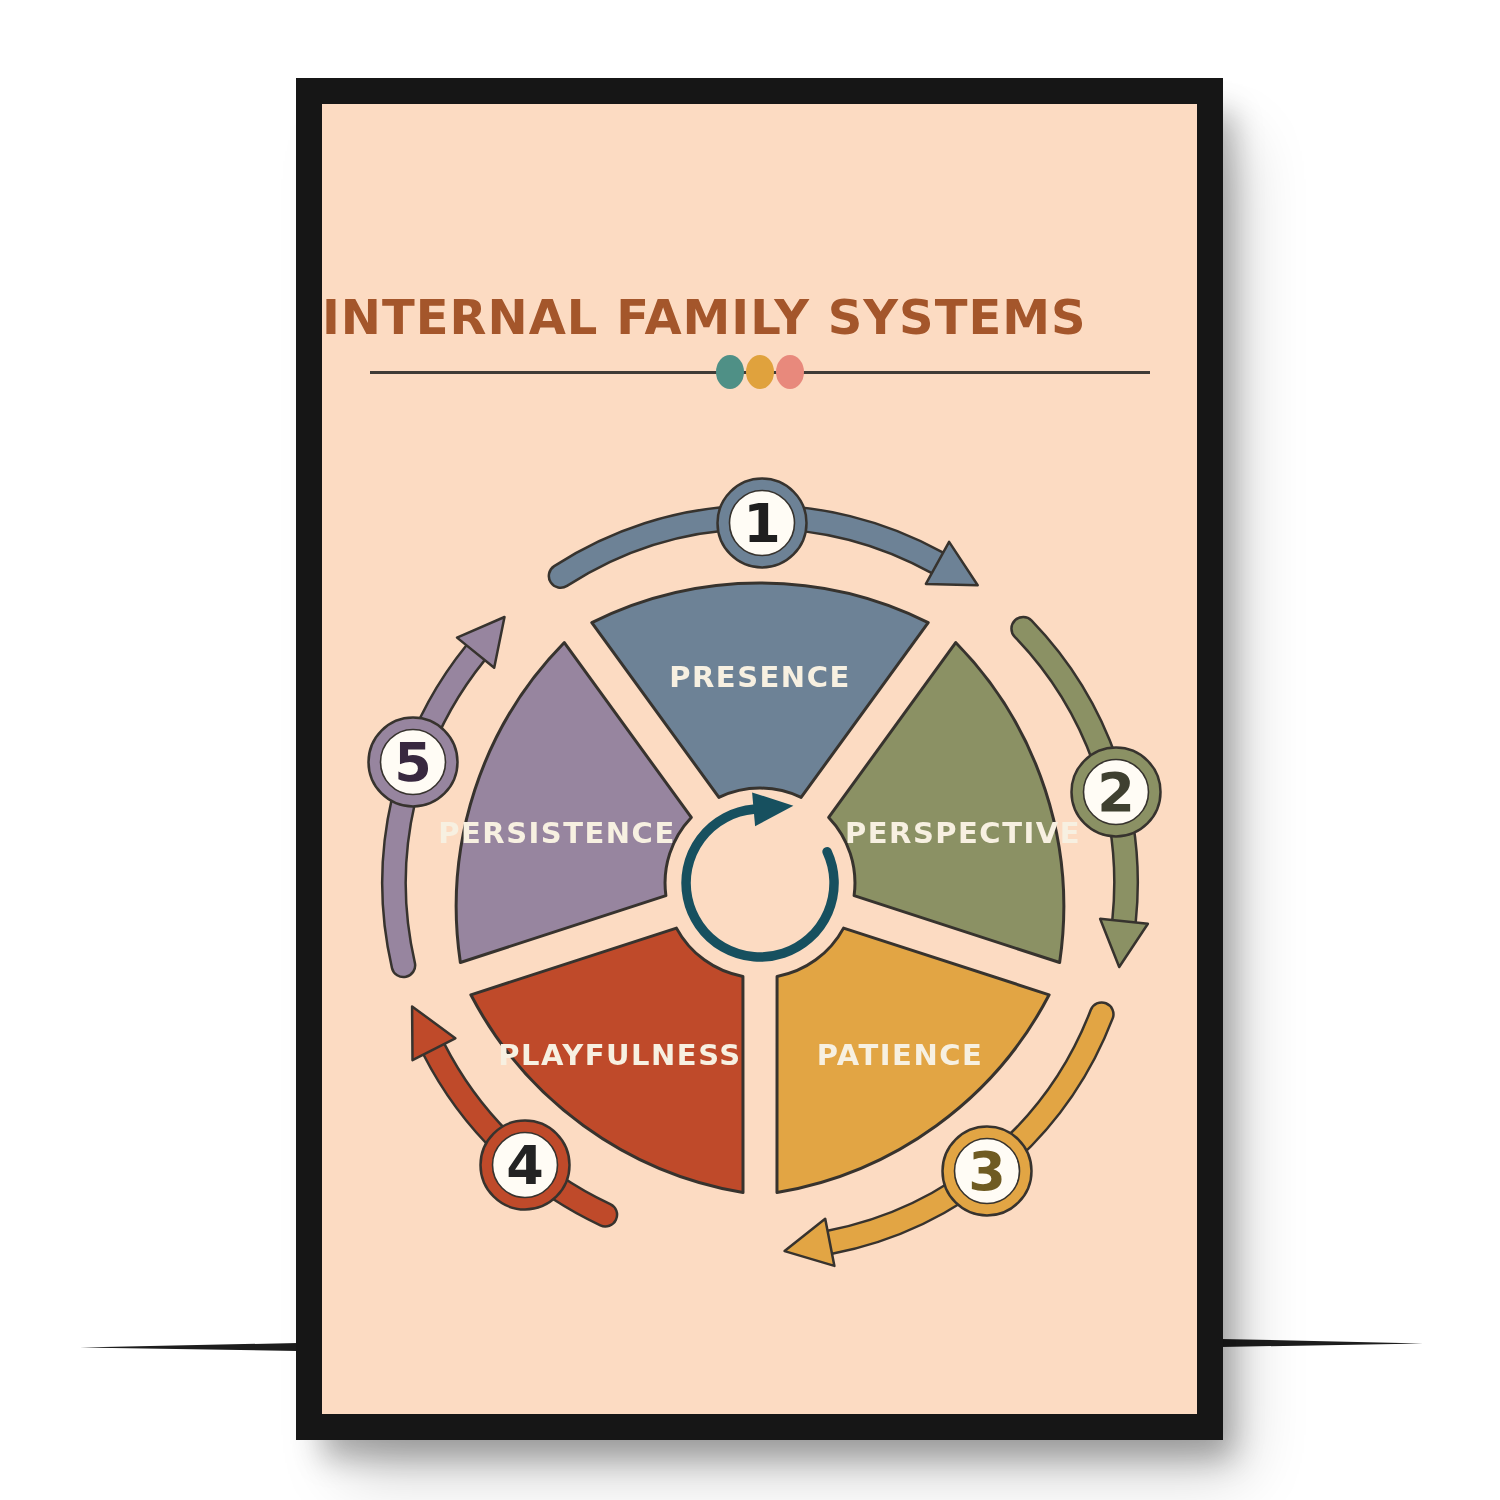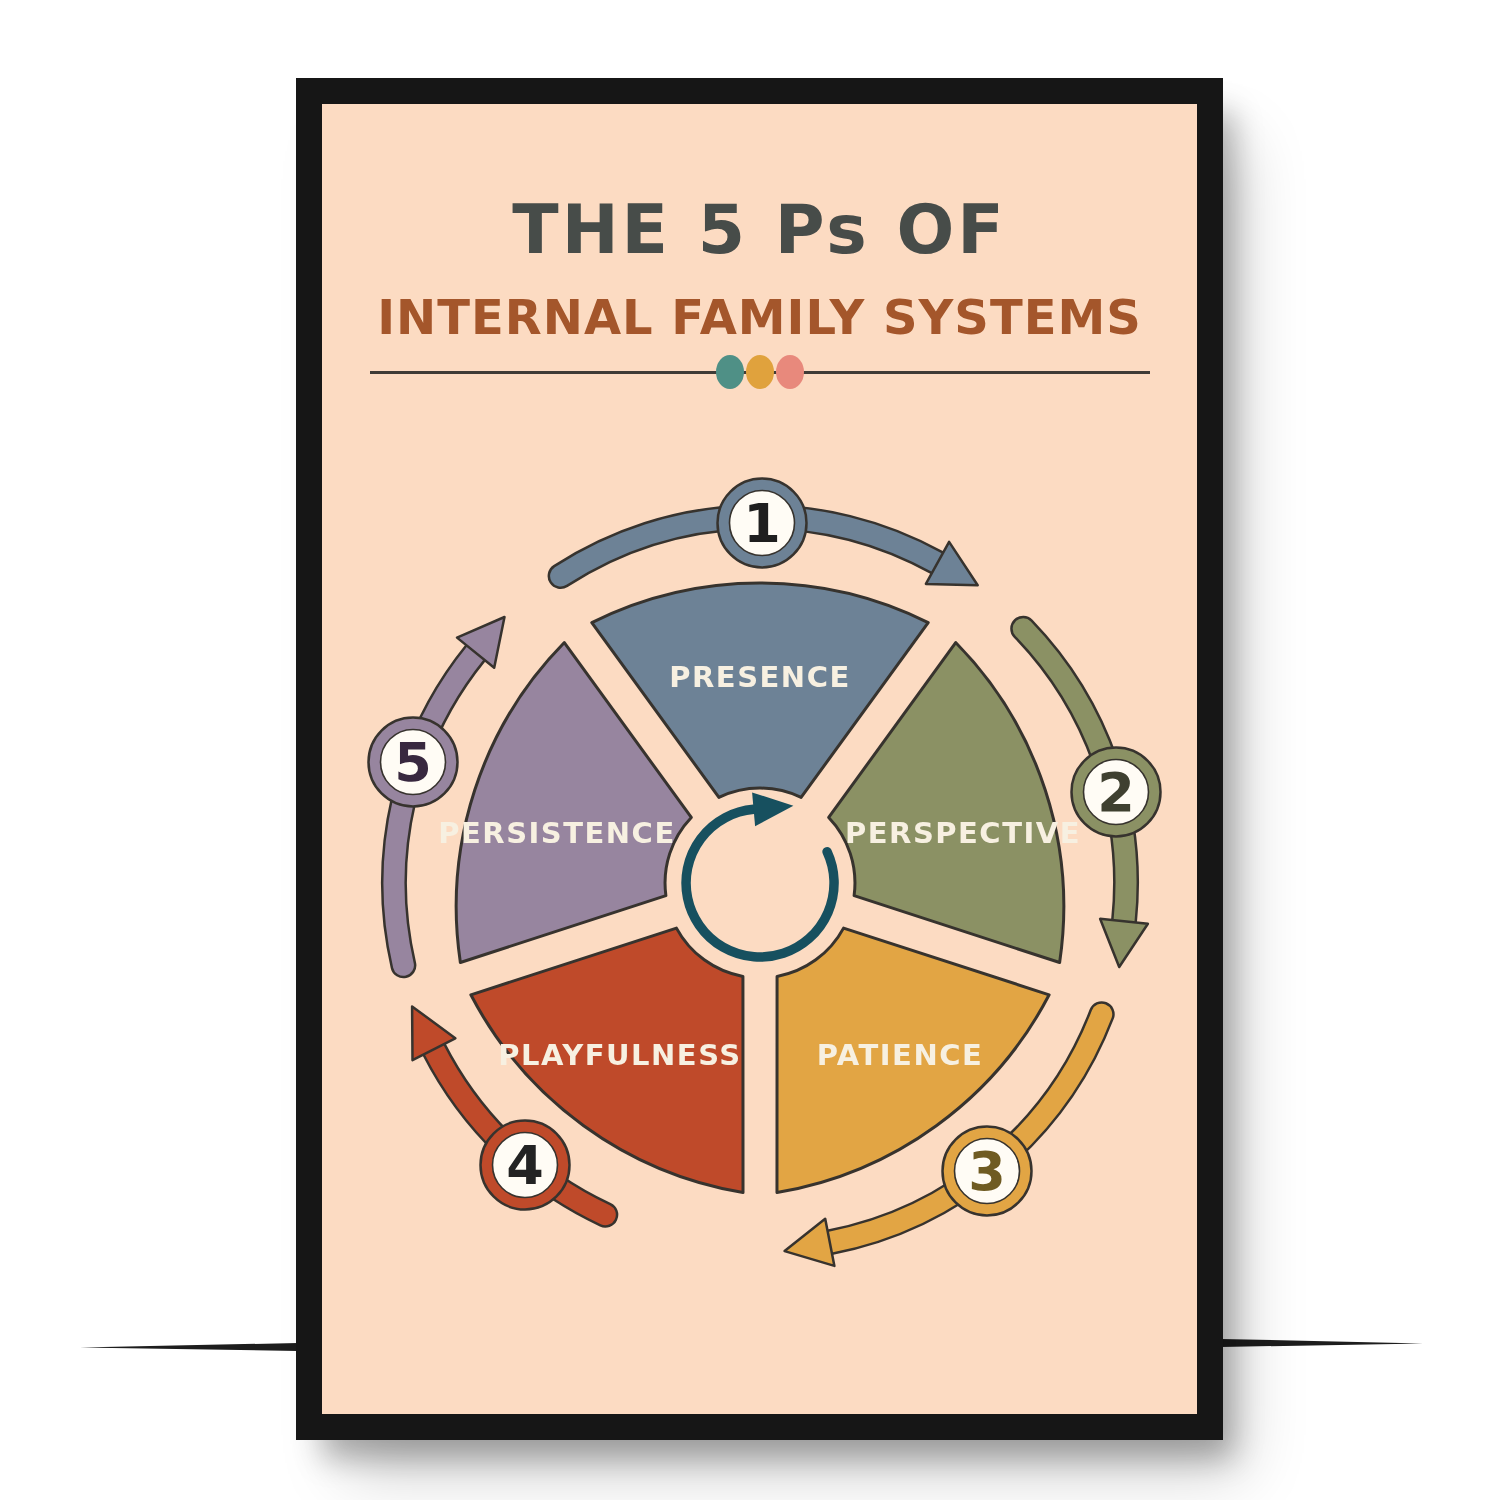--- a/index.html
+++ b/index.html
@@ -10,21 +10,21 @@
     clip-path:polygon(0 55%,100% 0,100% 100%);}
   .wall-line.right{left:1221px;top:1339px;width:202px;height:8px;
     clip-path:polygon(0 0,100% 55%,0 100%);}
   .frame{position:absolute;left:296px;top:78px;width:875px;height:1310px;
          border:26px solid #161616;background:#fcdbc2;
          box-shadow:18px 26px 28px -8px rgba(0,0,0,0.28), 34px 48px 60px -14px rgba(0,0,0,0.18);
          overflow:hidden;}
   .poster{position:absolute;inset:0;}
   .poster-title{position:absolute;top:92px;left:0;width:100%;margin:0;text-align:center;
     font-size:68px;line-height:68px;font-weight:700;letter-spacing:3px;color:#474c49;}
-  .poster-subtitle{position:absolute;top:189px;left:0;width:100%;margin:0;text-align:center;
+  .poster-subtitle{position:absolute;top:189px;left:0;width:100%;margin:0;
     font-size:48px;line-height:48px;font-weight:700;letter-spacing:1px;color:#a4562b;}
   .divider{position:absolute;top:250px;left:48px;width:780px;height:36px;}
   .divider .line{position:absolute;left:0;right:0;top:17px;height:3px;background:#3f3b36;}
   .divider .dot{position:absolute;top:1px;width:28px;height:34px;border-radius:50%;}
   .divider .dot.d1{left:346px;background:#4f9086;}
   .divider .dot.d2{left:376px;background:#e0a23d;}
   .divider .dot.d3{left:406px;background:#e8897c;}
   .wheel-svg{position:absolute;left:-2px;top:304px;width:880px;height:905px;}
   .wedge{stroke-width:3;stroke-linejoin:round;}
   .arc-under{fill:none;stroke-width:26;stroke-linecap:round;}
@@ -40,21 +40,20 @@
 <body>
 
 <div class="stage">
 
   <div class="wall-line left"></div>
   <div class="wall-line right"></div>
 
   <div class="frame">
     <div class="poster">
 
-      <h1 class="poster-title">THE 5 Ps OF</h1>
       <h2 class="poster-subtitle">INTERNAL FAMILY SYSTEMS</h2>
 
       <div class="divider">
         <span class="line"></span>
         <span class="dot d1"></span>
         <span class="dot d2"></span>
         <span class="dot d3"></span>
       </div>
 
       <svg class="wheel-svg" viewBox="-440 -475 880 905">

